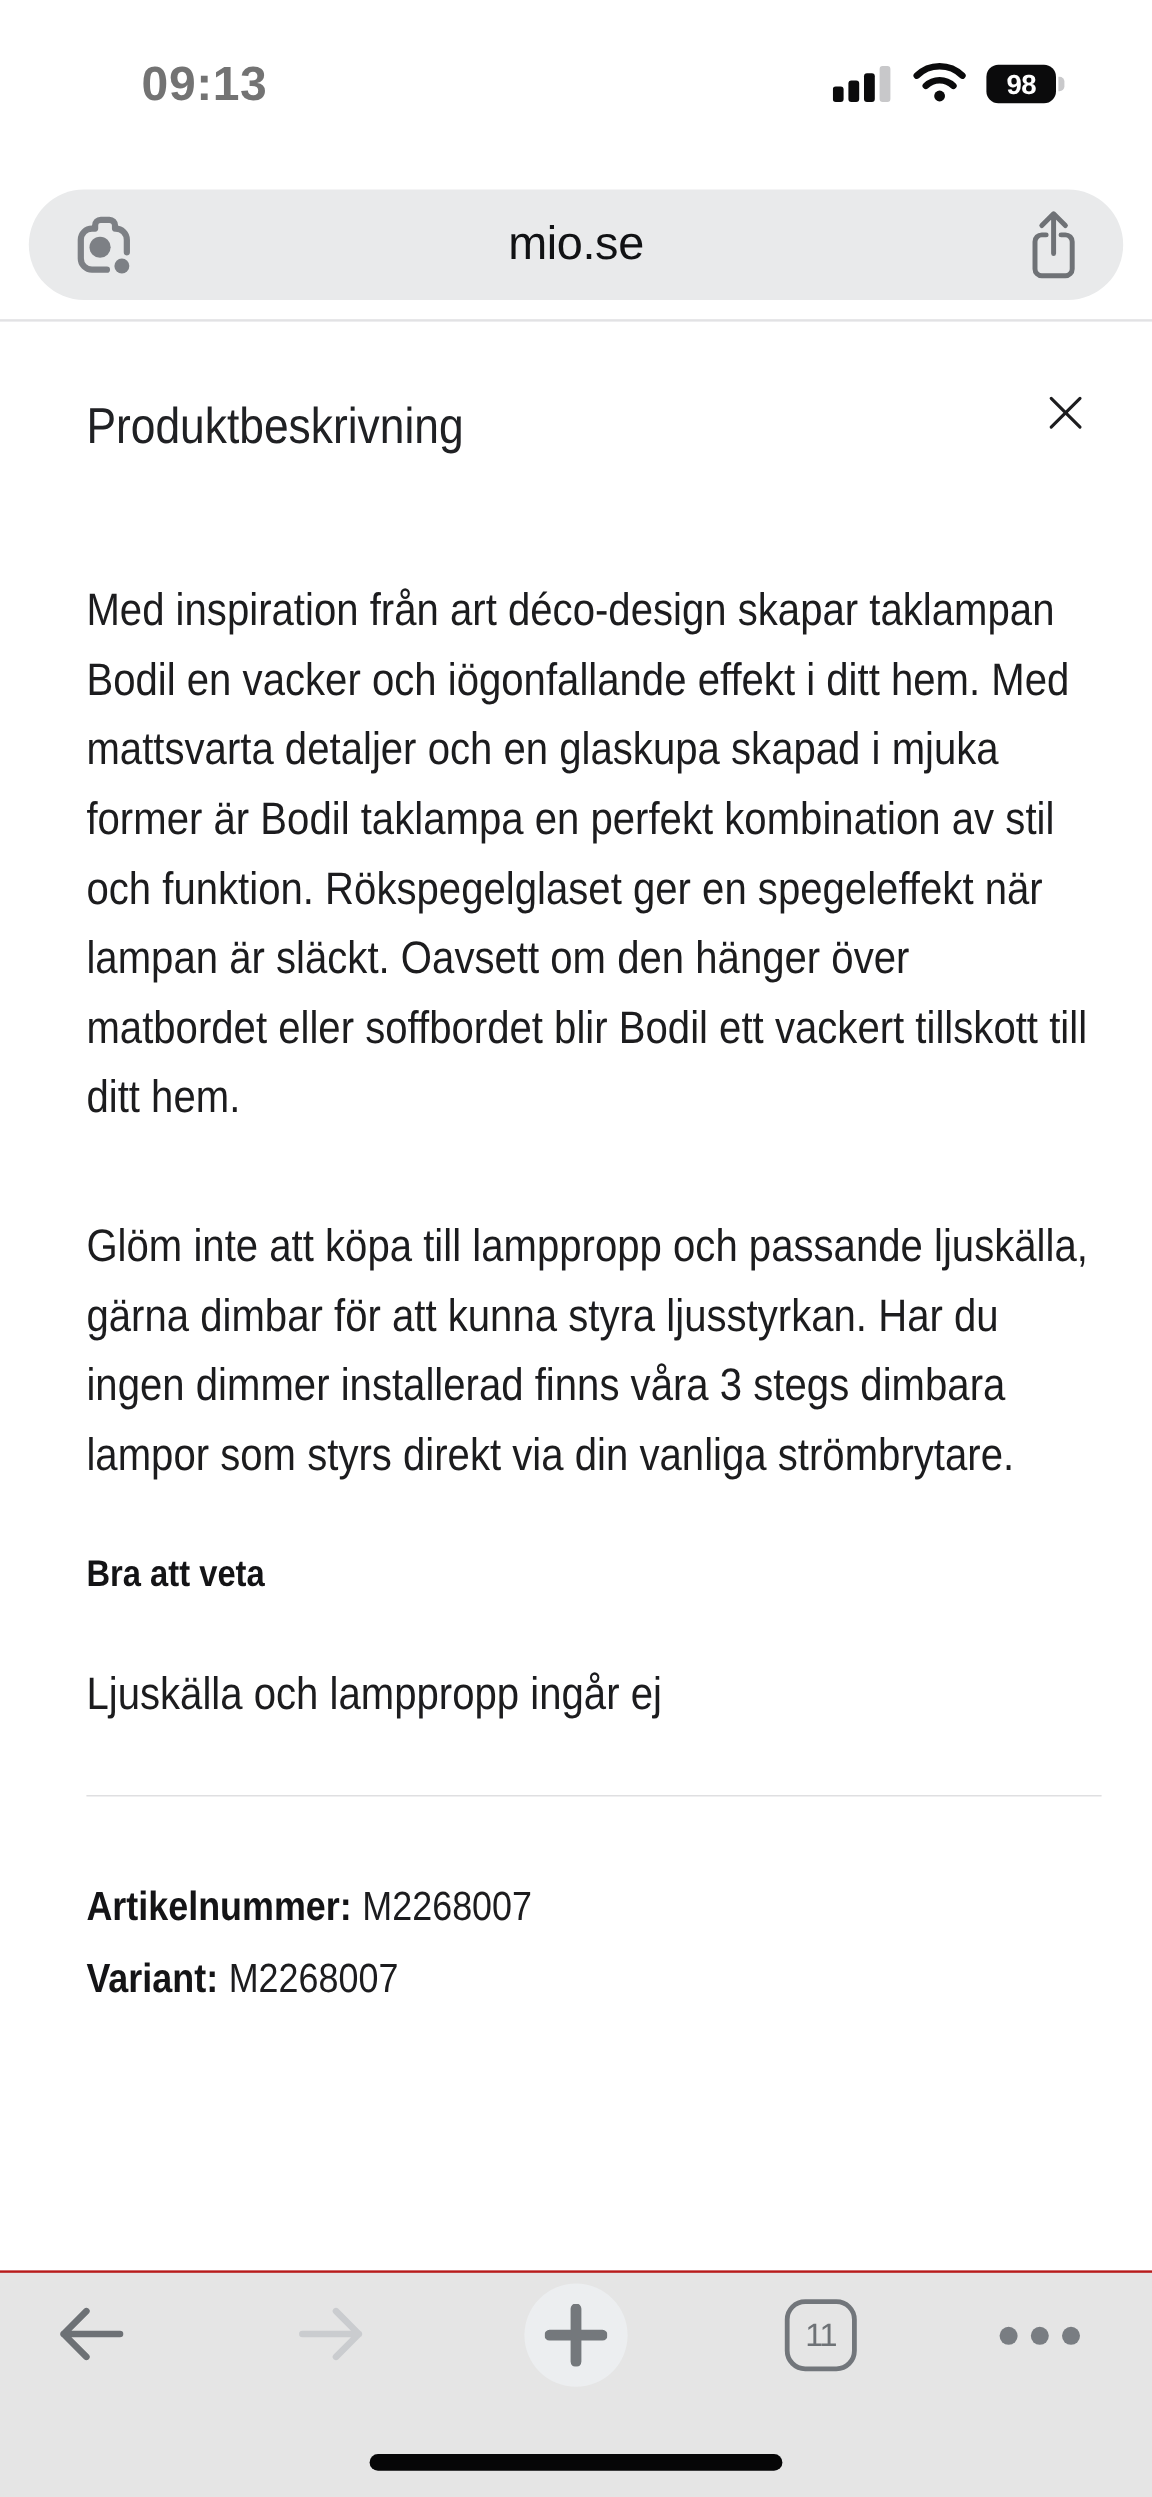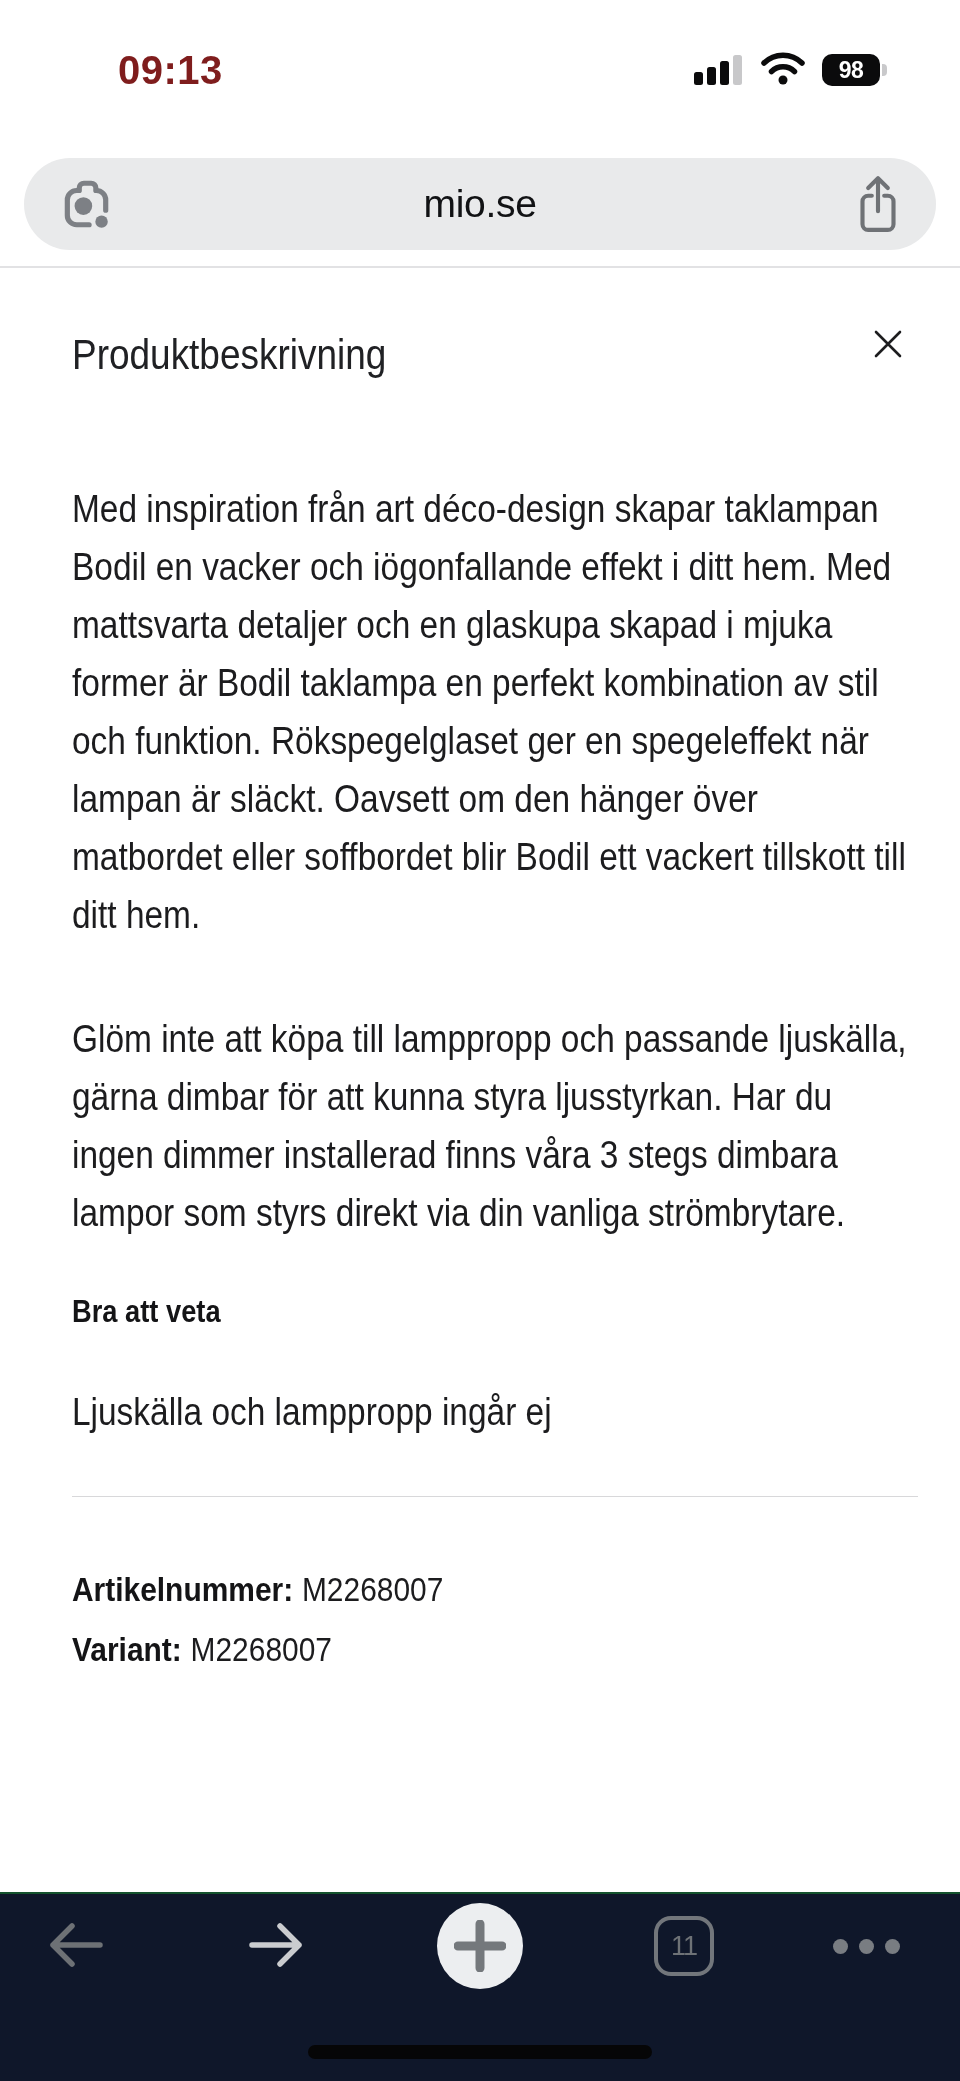--- a/index.html
+++ b/index.html
@@ -6,21 +6,21 @@
   html,body { background:#fff; }
   body { font-family:"Liberation Sans","DejaVu Sans",sans-serif; }
   .screen {
     position:relative; width:960px; height:2081px; background:#ffffff;
     overflow:hidden; color:#1c1c1e;
   }
 
   
   .status-time {
     position:absolute; left:118px; top:48px;
-    font-size:40px; font-weight:700; letter-spacing:0.5px; color:#7f1d1d;
+    font-size:40px; font-weight:700; letter-spacing:0.5px; color:#737373;
   }
   .status-icons {
     position:absolute; right:80px; top:52px;
     display:flex; align-items:center; gap:16px; height:36px;
   }
   .battery {
     position:relative; width:58px; height:32px; background:#0b0b0c;
     border-radius:10px; display:flex; align-items:center; justify-content:center;
   }
   .battery .pct { color:#ffffff; font-size:23px; font-weight:700; letter-spacing:-0.5px; }
@@ -69,21 +69,21 @@
   .rule {
     margin-top:55px; border:none; border-top:1px solid #d8d8da; width:846px;
   }
   .meta { margin-top:62px; font-size:34px; line-height:60px; color:#1c1c1e; }
   .meta b { font-weight:700; color:#141416; }
   .meta .val { margin-left:10px; }
 
   
   .toolbar {
     position:absolute; left:0; top:1892px; width:960px; height:189px;
-    background:#0f172a; border-top:2px solid #14532d;
+    background:#e5e5e5; border-top:2px solid #b91c1c;
   }
   .tb-btn { position:absolute; background:none; border:none; cursor:pointer; padding:0; }
   .tb-back    { left:46px;  top:26px; }
   .tb-forward { left:248px; top:26px; }
   .plus-circle {
     left:437px; top:9px; width:86px; height:86px; border-radius:50%;
     background:#eceef0; display:flex; align-items:center; justify-content:center;
   }
   .tabs-btn {
     left:654px; top:22px; width:60px; height:60px;

